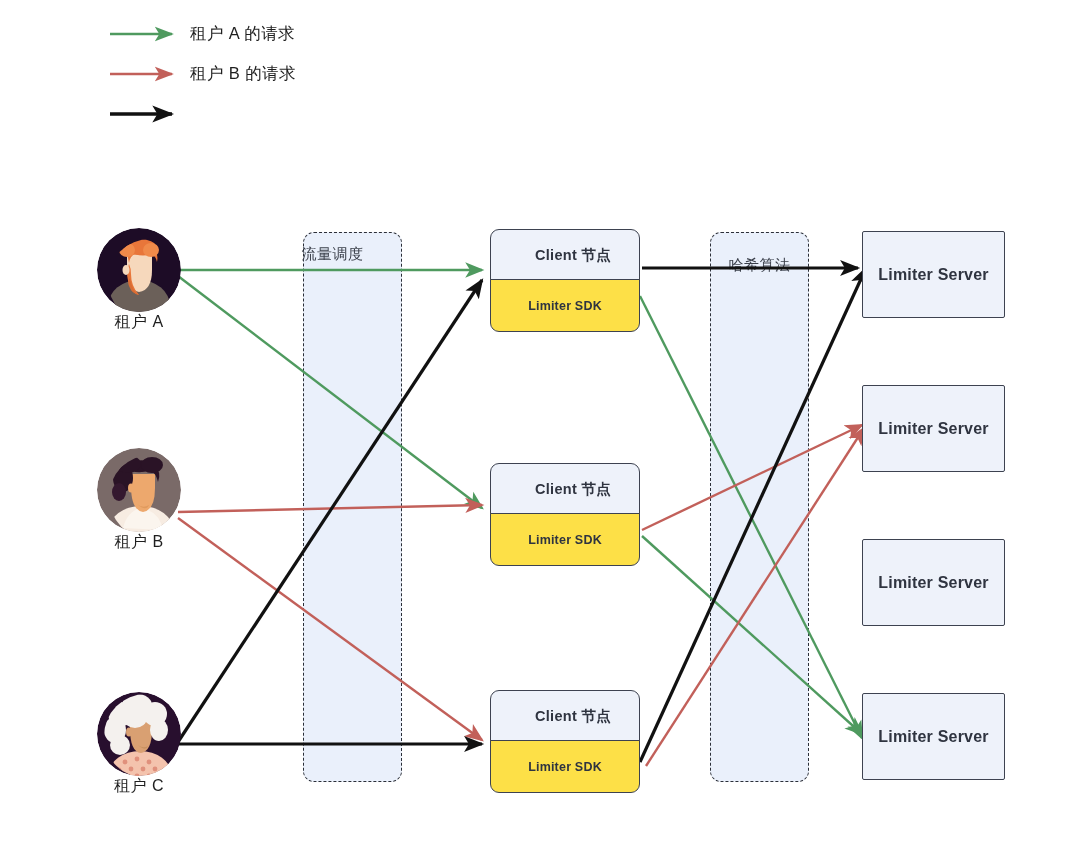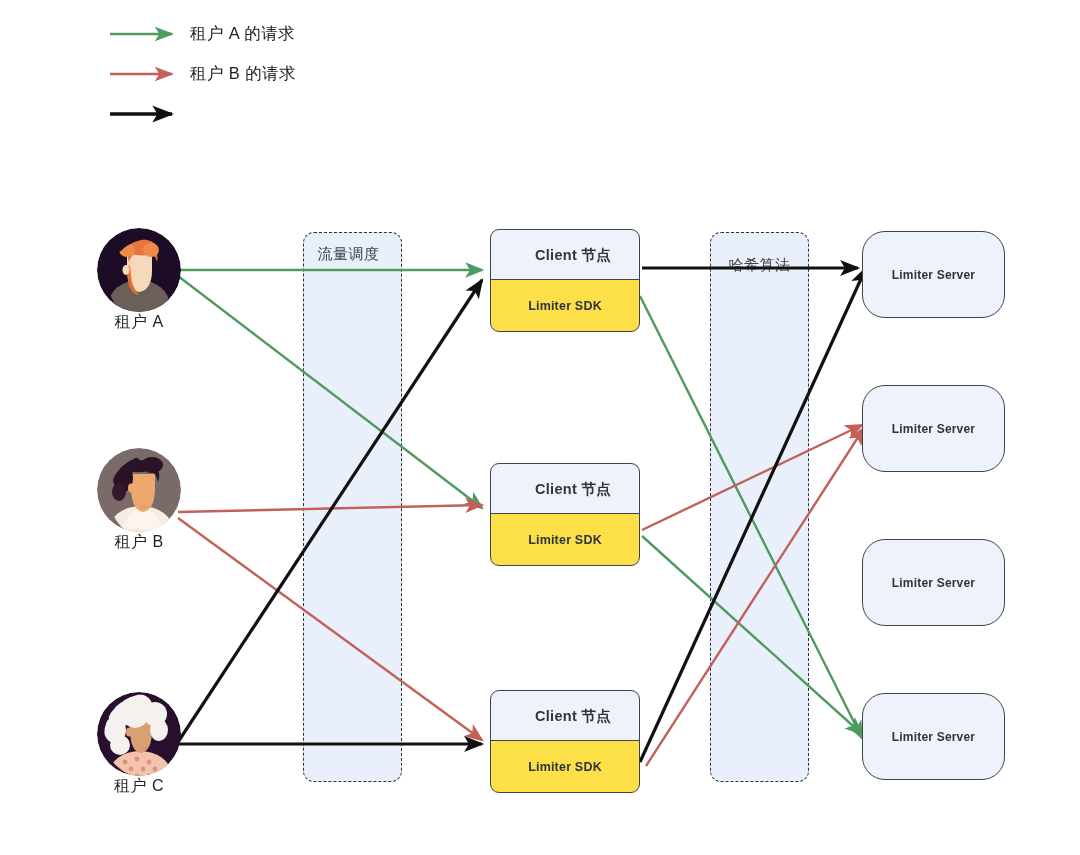--- a/index.html
+++ b/index.html
@@ -46,24 +46,24 @@
     background:#fde047;
     display:flex;align-items:center;justify-content:center;
     font-size:12.5px;font-weight:bold;color:#2f3440;
     letter-spacing:.2px;
   }
   .server-node{
     position:absolute;
     box-sizing:border-box;
     width:143px;height:87px;
     border:1.6px solid #3d4250;
-    border-radius:23px;
+    border-radius:2px;
     background:#eef2fa;
     display:flex;align-items:center;justify-content:center;
-    font-size:12px;font-weight:bold;color:#2f3440;
+    font-size:16px;font-weight:bold;color:#2f3440;
     letter-spacing:.2px;
   }
   .zone{
     position:absolute;
     box-sizing:border-box;
     border:1.7px dashed #2b2f38;
     border-radius:11px;
     background:#eaf0fb;
     width:99px;
   }
@@ -111,21 +111,21 @@
     </svg>
     <div class="legend-row" style="top:20px">
       <span class="lbl">租户 A 的请求</span>
     </div>
     <div class="legend-row" style="top:60px">
       <span class="lbl">租户 B 的请求</span>
     </div>
   </div>
 
   <div class="zone" style="left:303px;top:232px;height:550px;"></div>
-  <div class="zone-label" style="left:303px;top:245px;width:91px;">流量调度</div>
+  <div class="zone-label" style="left:287px;top:245px;width:91px;">流量调度</div>
 
   <div class="zone" style="left:710px;top:232px;height:550px;"></div>
   <div class="zone-label" style="left:710px;top:256px;width:99px;">哈希算法</div>
 
   <svg id="arrows">
     <defs>
       <marker id="ar-green" markerWidth="9" markerHeight="9" refX="7.0" refY="3.6" orient="auto" markerUnits="strokeWidth">
         <path d="M0,0.4 L8,3.6 L0,6.8 L2.0,3.6 Z" fill="#4f9a5f"></path>
       </marker>
       <marker id="ar-red" markerWidth="9" markerHeight="9" refX="7.0" refY="3.6" orient="auto" markerUnits="strokeWidth">

